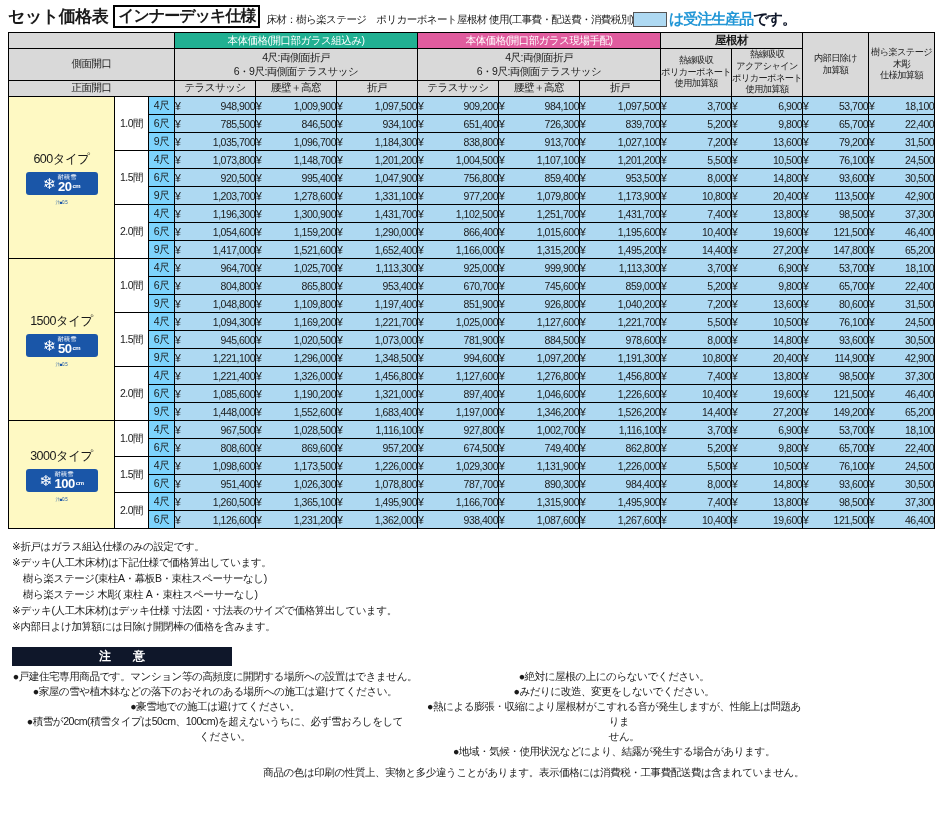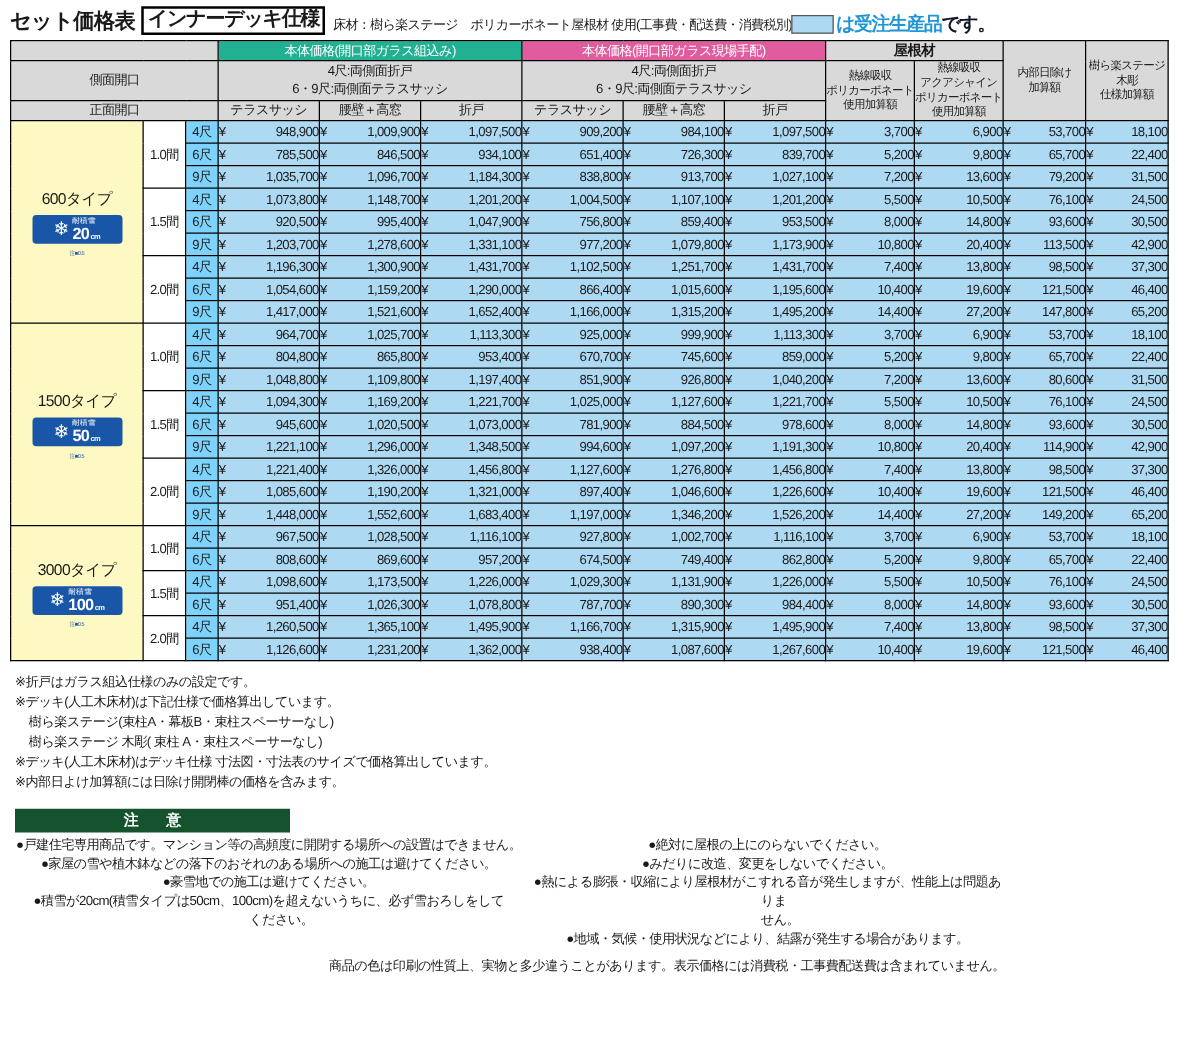--- a/index.html
+++ b/index.html
@@ -44,21 +44,21 @@
   .typecell { background:#fef9c3; width:106px; }
   .type-inner { display:flex; flex-direction:column; align-items:center; justify-content:center; gap:4px; }
   .type-name { font-size:12.5px; letter-spacing:-0.5px; }
   .snow-badge {
     width:72px; height:23px; background:#1a56a8; border-radius:3px;
     display:flex; align-items:center; justify-content:center; gap:3px; color:#fff;
   }
   .snow-flake { font-size:15px; line-height:1; }
   .snow-txt { display:flex; flex-direction:column; align-items:flex-start; line-height:1; }
   .snow-top { font-size:6px; letter-spacing:0px; transform:scaleX(1.05); }
-  .snow-big { font-size:13px; font-weight:bold; line-height:1; display:flex; align-items:flex-end; }
+  .snow-big { font-size:13px; font-weight:bold; line-height:1; display:flex; align-items:center; }
   .snow-unit { font-size:6px; margin-left:1px; }
   .snow-note { font-size:4.5px; color:#1a56a8; margin-top:1px; letter-spacing:-0.3px; }
 
   .ken { width:34px; font-size:10.5px; background:#fff; }
   .shaku { width:26px; font-size:10.5px; background:#7dd3fc; }
 
   td.price-cell {
     background:#aed9f2; font-size:11px; font-weight:bold; letter-spacing:-0.3px;
     padding:0 5px; height:18px;
   }
@@ -1722,21 +1722,21 @@
   <div class="notes">
       <div>※折戸はガラス組込仕様のみの設定です。</div>
       <div>※デッキ(人工木床材)は下記仕様で価格算出しています。</div>
       <div class="ind">樹ら楽ステージ(束柱A・幕板B・束柱スペーサーなし)</div>
       <div class="ind">樹ら楽ステージ 木彫( 束柱 A・束柱スペーサーなし)</div>
       <div>※デッキ(人工木床材)はデッキ仕様 寸法図・寸法表のサイズで価格算出しています。</div>
       <div>※内部日よけ加算額には日除け開閉棒の価格を含みます。</div>
     </div>
 
   <div class="caution-wrap">
-    <div class="caution-title" style="background: #14532d;">注　意</div>
+    <div class="caution-title" style="background: #0f172a;">注　意</div>
     <div class="caution-cols">
       <div class="caution-col left">
           <p>●戸建住宅専用商品です。マンション等の高頻度に開閉する場所への設置はできません。</p>
           <p>●家屋の雪や植木鉢などの落下のおそれのある場所への施工は避けてください。</p>
           <p>●豪雪地での施工は避けてください。</p>
           <p>●積雪が20cm(積雪タイプは50cm、100cm)を超えないうちに、必ず雪おろしをして<span class="cont">ください。</span></p>
         </div>
       <div class="caution-col right">
           <p>●絶対に屋根の上にのらないでください。</p>
           <p>●みだりに改造、変更をしないでください。</p>

